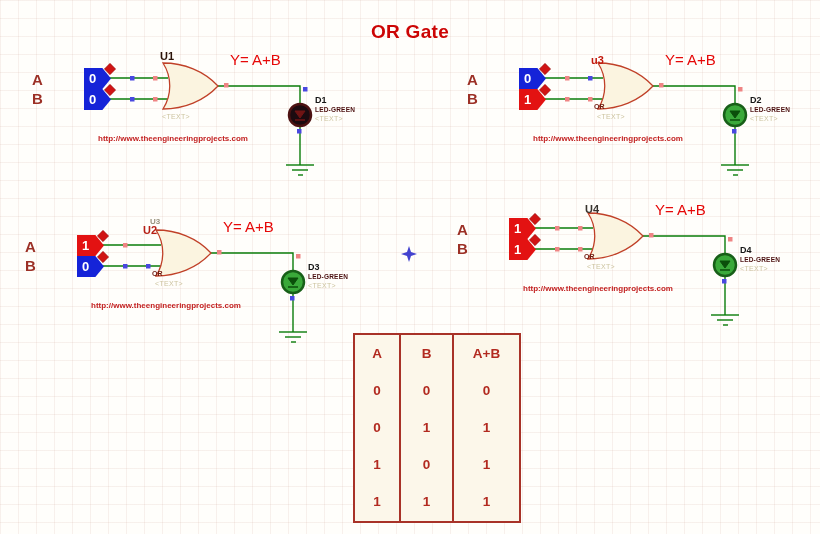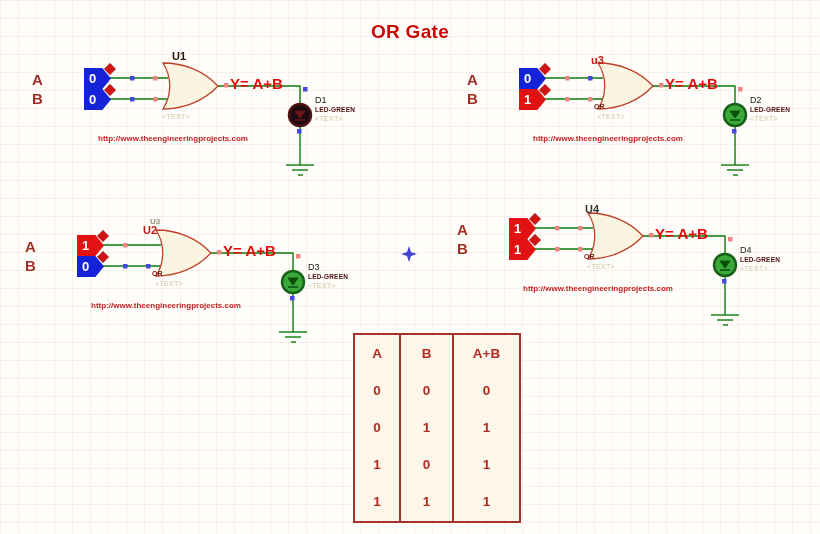--- a/index.html
+++ b/index.html
@@ -30,26 +30,26 @@
   .led[data-state="on"] .led-sym{fill:#0b4f0b;stroke:#0b4f0b;}
   .led[data-state="on"] .led-sym-l{stroke:#0b4f0b;stroke-width:1.5;}
   .io-label{position:absolute;font-size:15px;font-weight:bold;color:#9c3026;width:22px;}
   .logic-box{position:absolute;width:27px;height:21px;display:flex;align-items:center;
     padding-left:5px;box-sizing:border-box;color:#ffffff;font-size:13px;font-weight:bold;
     clip-path:polygon(0 0,68% 0,100% 50%,68% 100%,0 100%);cursor:pointer;}
   .logic-box[data-value="0"]{background:#1523d8;}
   .logic-box[data-value="1"]{background:#e31212;}
   .gate-ref{position:absolute;font-size:11px;font-weight:bold;white-space:nowrap;}
   .ghost-ref{position:absolute;font-size:8px;font-weight:bold;color:#98917c;}
-  .equation{position:absolute;left:210px;top:6px;font-size:15px;font-weight:bold;
-    color:#e60808;white-space:nowrap;margin-top:24px;}
+  .equation{position:absolute;left:210px;top:6px;font-size:15px;font-weight:normal;
+    color:#e60808;white-space:nowrap;}
   .or-lbl{position:absolute;left:139px;top:58px;font-size:7px;font-weight:bold;color:#701a10;}
   .ph{position:absolute;font-size:7px;color:#cdc4a0;letter-spacing:0.3px;white-space:nowrap;}
   .gate-ph{left:142px;top:68px;}
-  .led-ref{position:absolute;left:295px;top:50px;font-size:9px;font-weight:400;color:#161616;text-align:right;}
+  .led-ref{position:absolute;left:295px;top:50px;font-size:9px;font-weight:700;color:#161616;text-align:right;}
   .led-part{position:absolute;left:295px;top:61px;font-size:6.5px;font-weight:bold;
     color:#4a0e0e;letter-spacing:0.2px;white-space:nowrap;}
   .led-ph{left:295px;top:70px;}
   .url{position:absolute;left:78px;top:89px;font-size:8px;font-weight:bold;
     color:#c32222;white-space:nowrap;}
   .truth-table{position:absolute;left:353px;top:333px;width:168px;height:190px;
     display:flex;background:#fcf7ea;border:2px solid #a83228;box-sizing:border-box;}
   .tt-col{border-right:2px solid #a83228;display:flex;flex-direction:column;box-sizing:border-box;}
   .tt-col:last-child{border-right:none;flex:1;}
   .tt-cell{height:37px;display:flex;align-items:center;justify-content:center;
@@ -91,21 +91,21 @@
         <rect class="mr" x="133" y="52" width="4.5" height="4.5"></rect>
         <rect class="mr" x="204" y="38" width="4.5" height="4.5"></rect>
         <rect class="mb" x="283" y="42" width="4.5" height="4.5"></rect>
         <rect class="mb" x="277" y="84" width="4.5" height="4.5"></rect>
       </g>
     </svg>
     <div class="io-label" style="left:12px;top:26px">A</div>
     <div class="io-label" style="left:12px;top:45px">B</div>
     <div class="logic-box" style="left:64px;top:23px" data-value="0">0</div>
     <div class="logic-box" style="left:64px;top:44px" data-value="0">0</div>
-    <div class="gate-ref" style="left: 140px; top: 5px; color: rgb(42, 18, 8); margin-left: 12px;">U1</div>
+    <div class="gate-ref" style="left: 140px; top: 5px; color: rgb(42, 18, 8);">U1</div>
     <div class="equation">Y= A+B</div>
     <div class="or-lbl"></div>
     <div class="ph gate-ph">&lt;TEXT&gt;</div>
     <div class="led-ref">D1</div>
     <div class="led-part">LED-GREEN</div>
     <div class="ph led-ph">&lt;TEXT&gt;</div>
     <div class="url">http://www.theengineeringprojects.com</div>
   </section>
 
   <section class="circuit" style="left:455px;top:45px">

